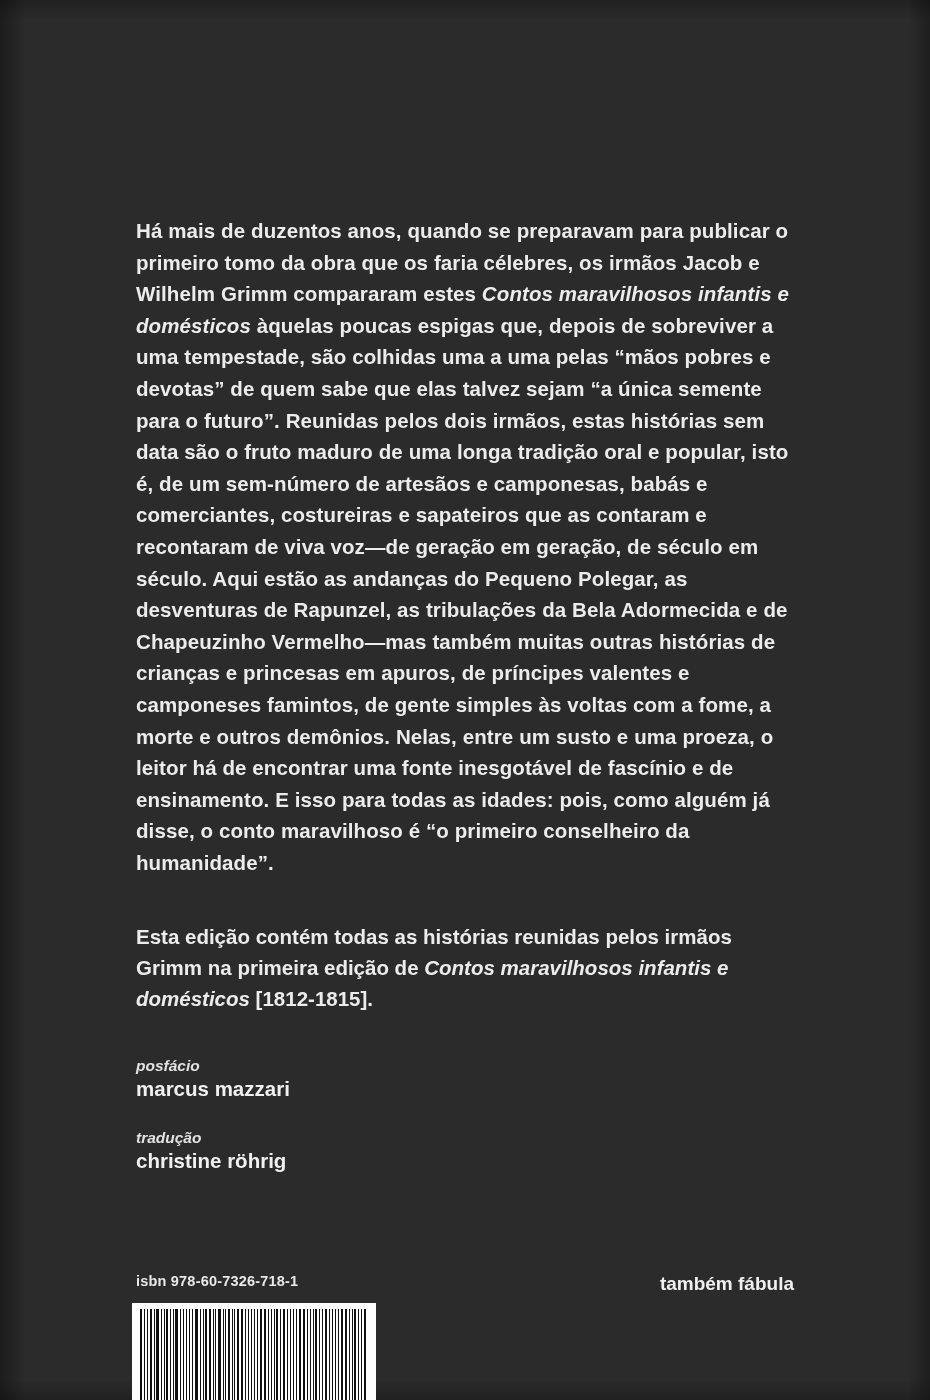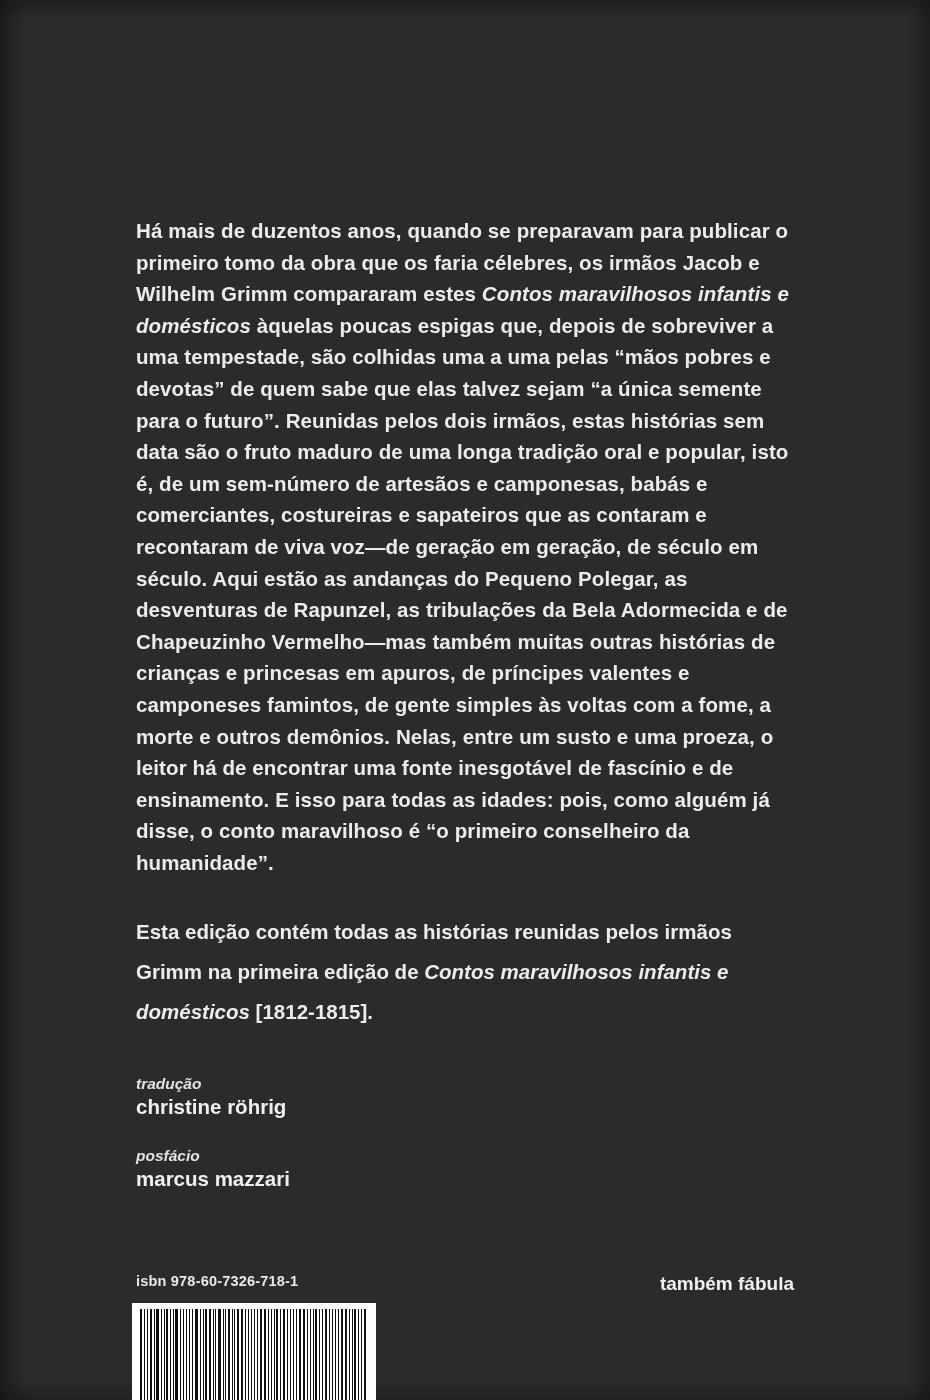--- a/index.html
+++ b/index.html
@@ -42,23 +42,23 @@
     font-weight: 700;
     letter-spacing: 0.1px;
     color: #ececec;
     margin: 0;
   }
   .blurb em {
     font-style: italic;
   }
 
   .edition-note {
-    margin-top: 34px;
+    margin-top: 43px;
     font-size: 20.5px;
-    line-height: 40px;
+    line-height: 31px;
     font-weight: 700;
     color: #ececec;
     width: 650px;
   }
   .edition-note em { font-style: italic; }
 
   .credits {
     margin-top: 42px;
   }
   .credit-block {
@@ -132,26 +132,26 @@
 <div id="page">
 
   <div class="content">
 
     <p class="blurb">Há mais de duzentos anos, quando se preparavam para publicar o primeiro tomo da obra que os faria célebres, os irmãos Jacob e Wilhelm Grimm compararam estes <em>Contos maravilhosos infantis e domésticos</em> àquelas poucas espigas que, depois de sobreviver a uma tempestade, são colhidas uma a uma pelas “mãos pobres e devotas” de quem sabe que elas talvez sejam “a única semente para o futuro”. Reunidas pelos dois irmãos, estas histórias sem data são o fruto maduro de uma longa tradição oral e popular, isto é, de um sem-número de artesãos e camponesas, babás e comerciantes, costureiras e sapateiros que as contaram e recontaram de viva voz—de geração em geração, de século em século. Aqui estão as andanças do Pequeno Polegar, as desventuras de Rapunzel, as tribulações da Bela Adormecida e de Chapeuzinho Vermelho—mas também muitas outras histórias de crianças e princesas em apuros, de príncipes valentes e camponeses famintos, de gente simples às voltas com a fome, a morte e outros demônios. Nelas, entre um susto e uma proeza, o leitor há de encontrar uma fonte inesgotável de fascínio e de ensinamento. E isso para todas as idades: pois, como alguém já disse, o conto maravilhoso é “o primeiro conselheiro da humanidade”.</p>
 
     <p class="edition-note">Esta edição contém todas as histórias reunidas pelos irmãos Grimm na primeira edição de <em>Contos maravilhosos infantis e domésticos</em> [1812-1815].</p>
 
     <div class="credits">
       <div class="credit-block">
+        <div class="credit-role">posfácio</div>
+        <div class="credit-name">marcus mazzari</div>
+      </div>
+      <div class="credit-block">
         <div class="credit-role">tradução</div>
         <div class="credit-name">christine röhrig</div>
-      </div>
-      <div class="credit-block">
-        <div class="credit-role">posfácio</div>
-        <div class="credit-name">marcus mazzari</div>
       </div>
     </div>
 
   </div>
 
   <div class="footer">
     <div class="isbn">isbn 978-60-7326-718-1</div>
     <div class="collection">também fábula</div>
     <div class="barcode">
       <div class="bars" id="bars">

